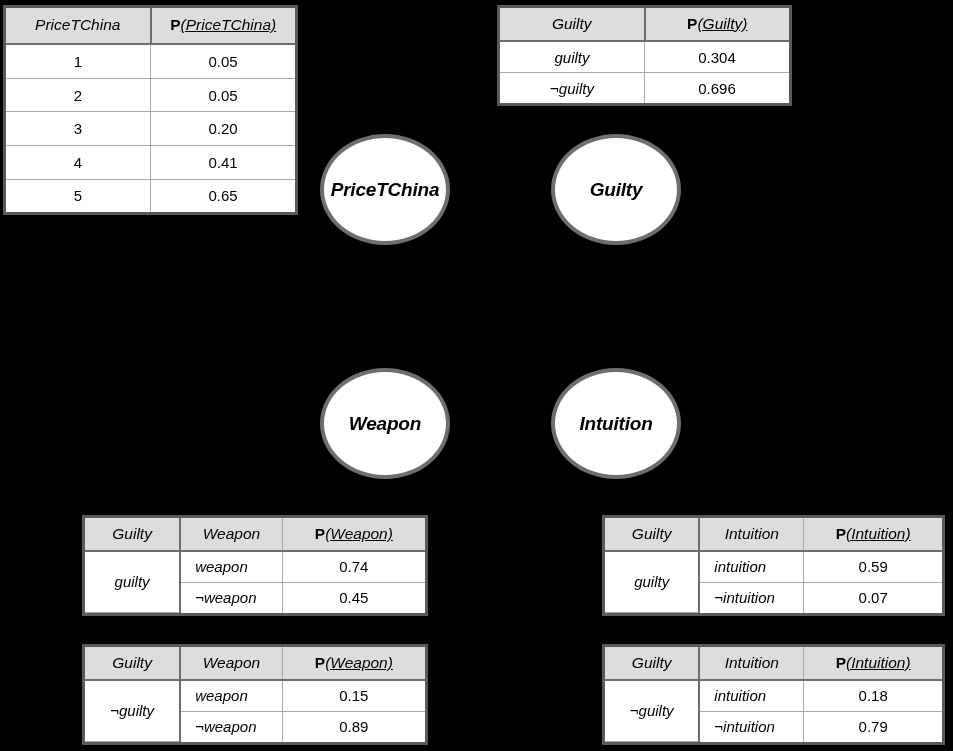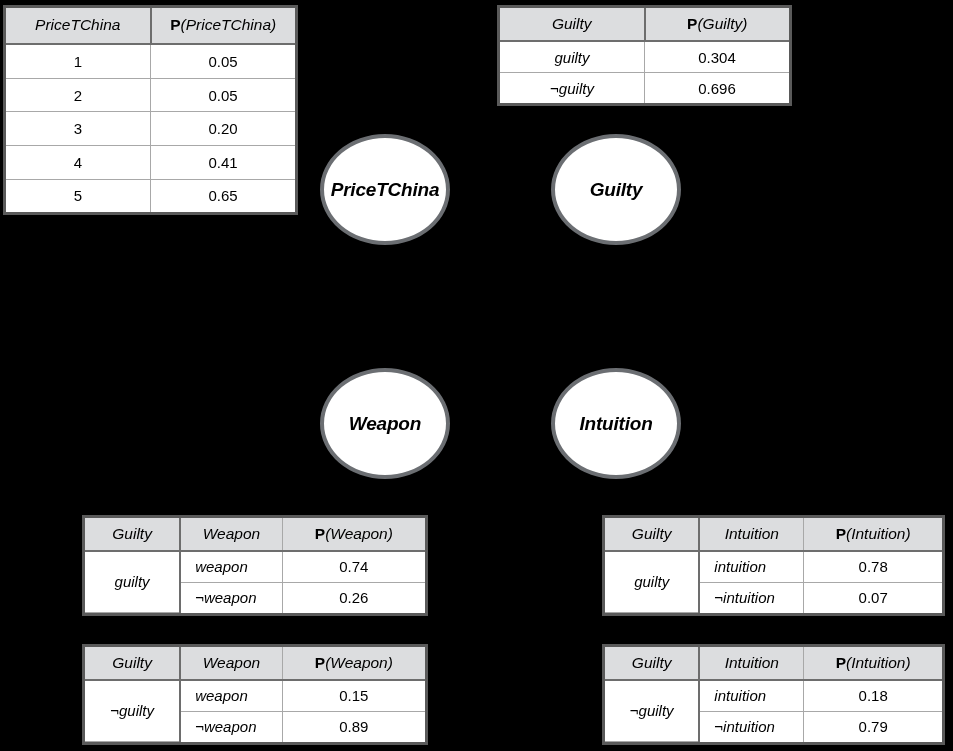--- a/index.html
+++ b/index.html
@@ -40,21 +40,21 @@
     overflow: hidden;
   }
   .cpt th {
     background: #dcdddf;
     font-style: italic;
     font-size: 15.5px;
     border-bottom: 2px solid #6d6d6d;
   }
   .cpt th.pcol { font-style: normal; }
   .cpt th.pcol b { font-weight: bold; font-style: normal; }
-  .cpt th.pcol i { font-style: italic; font-weight: normal; }
+  .cpt th.pcol i { font-style: italic; font-weight: normal; text-decoration: underline; }
   .cpt td.val {
     font-style: italic;
   }
   .cpt td.num {
     font-style: normal;
   }
   .cpt td.parent {
     font-style: italic;
     border-right: 2px solid #6d6d6d;
   }
@@ -173,21 +173,21 @@
       <th>Weapon</th>
       <th class="pcol"><b>P</b><i>(Weapon)</i></th>
     </tr>
     <tr>
       <td class="parent" rowspan="2">guilty</td>
       <td class="val left">weapon</td>
       <td class="num">0.74</td>
     </tr>
     <tr>
       <td class="val left">¬weapon</td>
-      <td class="num">0.26</td>
+      <td class="num">0.45</td>
     </tr>
   </tbody>
     </table>
 </div>
 
 <div class="cpt" style="left:82px; top:644px; width:346px; height:101px;">
   <table>
     <colgroup>
         <col style="width:28%">
         <col style="width:30%">
@@ -221,21 +221,21 @@
       </colgroup>
     <tbody>
         <tr>
       <th class="parenthead">Guilty</th>
       <th>Intuition</th>
       <th class="pcol"><b>P</b><i>(Intuition)</i></th>
     </tr>
     <tr>
       <td class="parent" rowspan="2">guilty</td>
       <td class="val left">intuition</td>
-      <td class="num">0.78</td>
+      <td class="num">0.59</td>
     </tr>
     <tr>
       <td class="val left">¬intuition</td>
       <td class="num">0.07</td>
     </tr>
   </tbody>
     </table>
 </div>
 
 <div class="cpt" style="left:602px; top:644px; width:343px; height:101px;">

